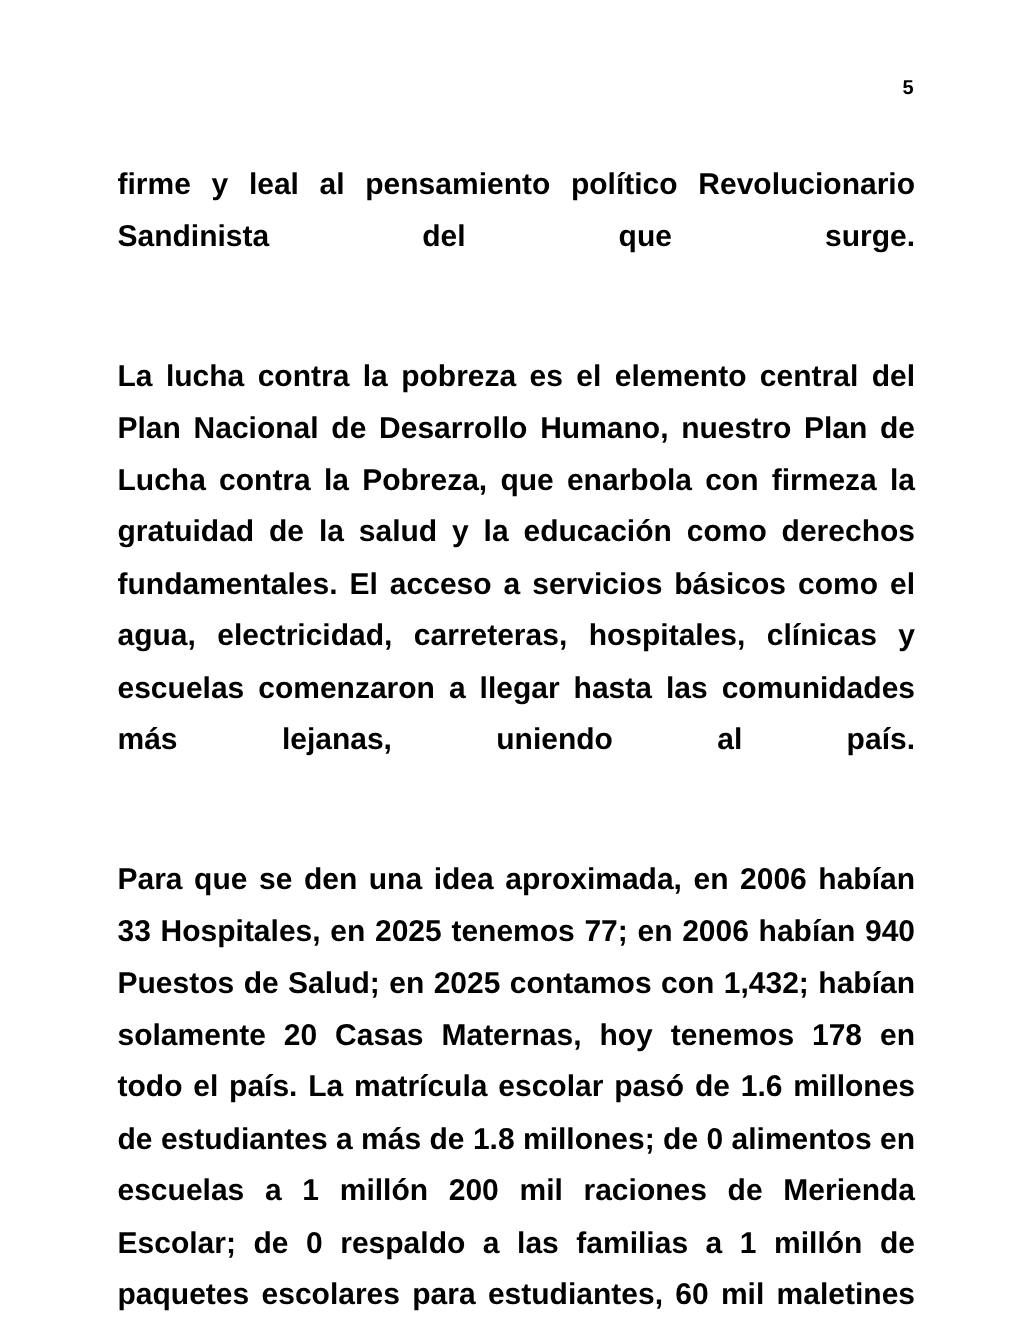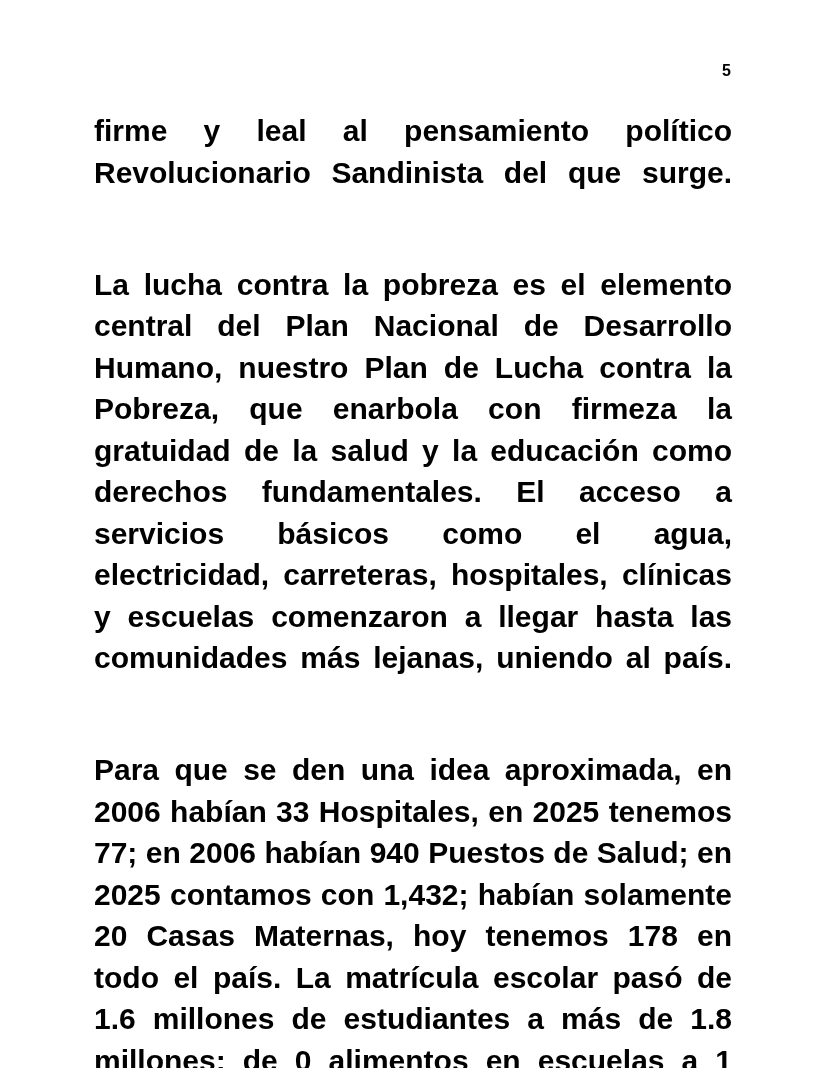--- a/index.html
+++ b/index.html
@@ -26,22 +26,22 @@
     font-weight: bold;
     letter-spacing: 0;
   }
   .body-block {
     position: absolute;
     left: 94px;
     top: 110px;
     width: 638px;
   }
   .para {
-    margin: 0 0 29px 0;
-    font-size: 30px;
+    margin: 17px 0 29px 0;
+    font-size: 24px;
     font-weight: bold;
     line-height: 41.5px;
     text-align: justify;
     text-justify: inter-word;
     word-spacing: 0px;
     font-stretch: condensed;
     transform-origin: left top;
   }
   .para:last-child {
     margin-bottom: 0;

